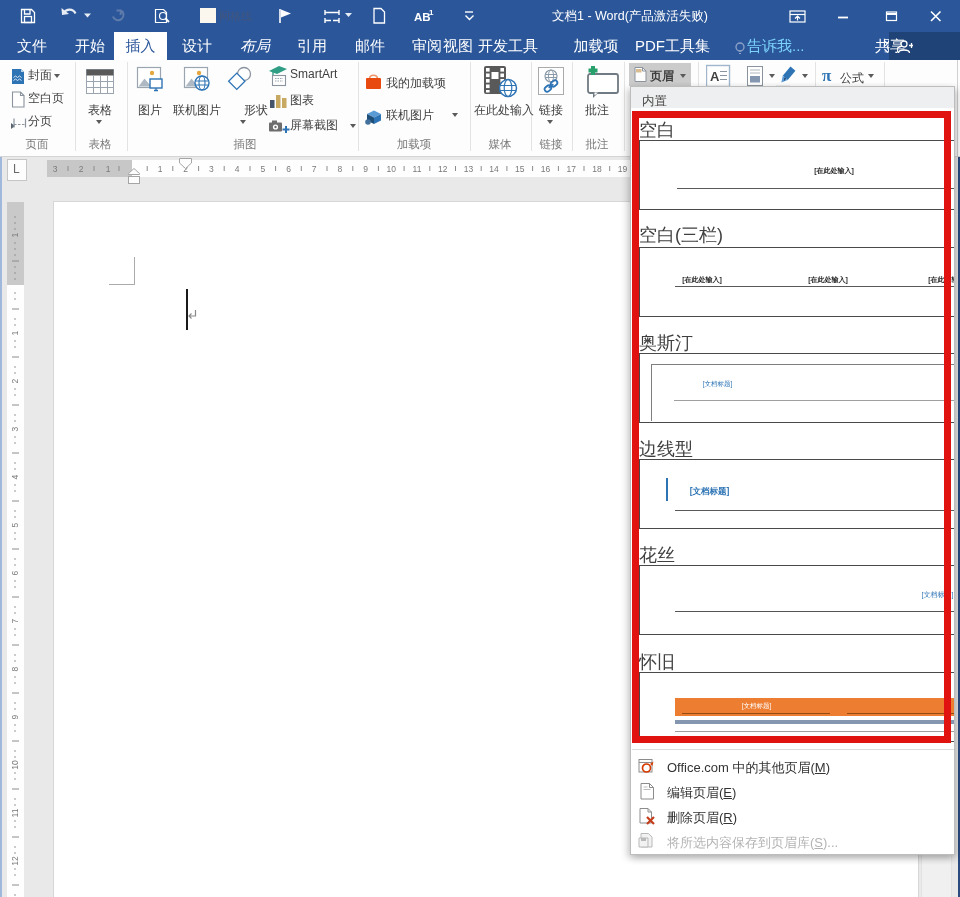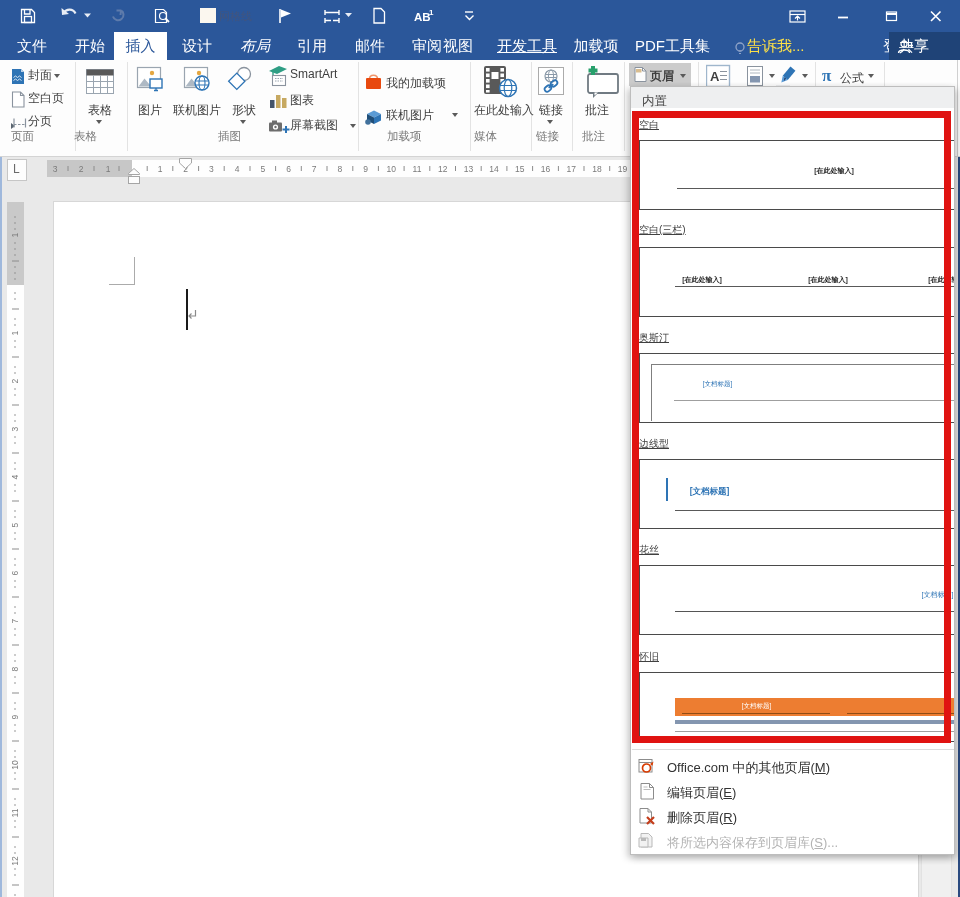--- a/index.html
+++ b/index.html
@@ -1,26 +1,26 @@
 <!DOCTYPE html>
 <html><head><meta charset="utf-8">
 <style>
 * { margin:0; padding:0; box-sizing:border-box; }
 html,body { width:960px; height:897px; overflow:hidden; }
 body { font-family:"Liberation Sans", sans-serif; position:relative; background:#e9e9e9; }
 .abs { position:absolute; }
 .rn { font:8.5px "Liberation Sans"; fill:#7a7a7a; text-anchor:middle; }
 .rt { stroke:#8c8c8c; stroke-width:1; }
 .tab { position:absolute; top:0; height:28px; line-height:28px; color:#fff; font-size:15px; text-align:center; white-space:nowrap; }
-.glabel { position:absolute; top:69px; font-size:11.5px; color:#7a7a7a; text-align:left; }
+.glabel { position:absolute; top:77px; font-size:11.5px; color:#7a7a7a; text-align:center; }
 .gsep { position:absolute; top:2px; width:1px; height:89px; background:#e3e3e3; }
 .btxt { font-size:12px; color:#3f3f3f; white-space:nowrap; }
 .caret { position:absolute; width:0; height:0; border-left:3.5px solid transparent; border-right:3.5px solid transparent; border-top:4px solid #5a5a5a; }
 .bigtxt { position:absolute; font-size:12px; color:#3f3f3f; text-align:center; white-space:nowrap; }
-.gallabel { position:absolute; left:8px; font-size:10px; color:#404040;text-decoration:underline; }
+.gallabel { position:absolute; left:8px; font-size:18px; color:#404040; }
 .prevbox { position:absolute; left:7.5px; width:390px; height:70px; background:#fff; border:1.2px solid #4a4a4a; }
 .mi { position:absolute; left:36px; font-size:13px; color:#333; white-space:nowrap; }
 </style></head>
 <body>
 
 <div class="abs" style="left:0;top:0;width:960px;height:32px;background:#2b579a;">
   <svg class="abs" style="left:0;top:0" width="500" height="32" viewBox="0 0 500 32">
 
     <g stroke="#fff" stroke-width="1.3" fill="none">
       <path d="M21.5 9.5 h10 l3 3 v10 h-13 z"></path>
@@ -56,20 +56,21 @@
     <g stroke="#fff" stroke-width="1.3" fill="none">
       <path d="M374 8.5 h7 l3.5 3.5 v11 h-10.5 z"></path>
     </g>
 
     <text x="414" y="21" font-size="11.5" font-weight="bold" fill="#fff">AB</text>
     <text x="429" y="15" font-size="8" font-weight="bold" fill="#fff">1</text>
 
     <path d="M465 12 h8" stroke="#fff" stroke-width="1.4"></path>
     <path d="M465.5 15.5 l4 4 4-4" stroke="#fff" stroke-width="1.4" fill="none"></path>
   </svg>
+  <div class="abs" style="left:480px;top:0;width:300px;height:32px;line-height:32px;text-align:center;color:#fff;font-size:12.5px;">文档1 - Word(产品激活失败)</div>
   <svg class="abs" style="left:780px;top:0" width="180" height="32" viewBox="0 0 180 32">
     <g stroke="#fff" stroke-width="1.2" fill="none">
       <rect x="10" y="11" width="15" height="11"></rect>
       <path d="M10 14.5 h15"></path>
       <path d="M17.5 20.5 v-4 M15 18.5 l2.5-2.5 2.5 2.5"></path>
       <path d="M58 17.5 h10" stroke-width="1.8"></path>
       <rect x="106.5" y="12" width="10" height="8.5"></rect>
       <path d="M106.5 14 h10" stroke-width="2"></path>
       <path d="M151 11.5 l9.5 9.5 M160.5 11.5 l-9.5 9.5" stroke-width="1.6"></path>
     </g>
@@ -80,36 +81,36 @@
   <div class="abs" style="left:114px;top:0;width:53px;height:28px;background:#fff;"></div>
   <div class="tab" style="left:7px;width:50px;">文件</div>
   <div class="tab" style="left:65px;width:50px;">开始</div>
   <div class="tab" style="left:114px;width:53px;color:#2b579a;">插入</div>
   <div class="tab" style="left:172px;width:50px;text-align:center;">设计</div>
   <div class="tab" style="left:230px;width:50px;font-style:italic;">布局</div>
   <div class="tab" style="left:287px;width:50px;">引用</div>
   <div class="tab" style="left:345px;width:50px;">邮件</div>
   <div class="tab" style="left:402px;width:50px;">审阅</div>
   <div class="tab" style="left:433px;width:50px;">视图</div>
-  <div class="tab" style="left:497px;width:56px;text-decoration:underline;">开发工具</div>
+  <div class="tab" style="left:478px;width:56px;">开发工具</div>
   <div class="tab" style="left:571px;width:50px;">加载项</div>
   <div class="tab" style="left:635px;width:72px;">PDF工具集</div>
   <svg class="abs" style="left:733px;top:8px" width="14" height="16">
       <circle cx="7" cy="7" r="4" fill="none" stroke="#8fa3c8" stroke-width="1.3"></circle>
       <path d="M5.5 11 h3 M6 13.5 h2" stroke="#8fa3c8" stroke-width="1.2"></path>
     </svg>
-  <div class="tab" style="left:747px;width:52px;color:#fde047;text-align:left;">告诉我...</div>
+  <div class="tab" style="left:747px;width:52px;color:#7dd3fc;text-align:left;">告诉我...</div>
   <div class="tab" style="left:878px;width:40px;">登录</div>
   <div class="abs" style="left:889px;top:0;width:71px;height:28px;background:#1f4377;"></div>
   <svg class="abs" style="left:897px;top:7px" width="16" height="18">
       <circle cx="7" cy="5" r="3" fill="none" stroke="#fff" stroke-width="1.3"></circle>
       <path d="M1.5 14 c0-4 11-4 11 0" fill="none" stroke="#fff" stroke-width="1.3"></path>
       <path d="M12 6.5 h5 M14.5 4 v5" stroke="#fff" stroke-width="1.3"></path>
     </svg>
-  <div class="tab" style="left:896px;width:36px;">共享</div>
+  <div class="tab" style="left:872px;width:36px;">共享</div>
 </div>
 
 <div class="abs" style="left:0;top:60px;width:960px;height:97px;background:#fdfdfd;border-bottom:1px solid #d4d4d4;">
   <div class="gsep" style="left:75px"></div>
   <div class="gsep" style="left:127px"></div>
   <div class="gsep" style="left:358px"></div>
   <div class="gsep" style="left:470px"></div>
   <div class="gsep" style="left:531px"></div>
   <div class="gsep" style="left:572px"></div>
   <div class="gsep" style="left:624px"></div>
@@ -158,21 +159,21 @@
     <path d="M49.5 20.5 l6-8 5 6 3-3.5 7 5.5 z" fill="#aeb9c4"></path>
     <circle cx="66" cy="17" r="7" fill="#fff" stroke="#2e74b5" stroke-width="1.4"></circle>
     <ellipse cx="66" cy="17" rx="3" ry="7" fill="none" stroke="#2e74b5" stroke-width="1.1"></ellipse>
     <path d="M59.3 15 h13.4 M59.3 19 h13.4" stroke="#2e74b5" stroke-width="1.1" fill="none"></path>
 
     <circle cx="108" cy="8" r="6.5" fill="#fff" stroke="#8a939e" stroke-width="1.3"></circle>
     <rect x="95" y="9.4" width="11.5" height="11.5" transform="rotate(45 100.7 15.2)" fill="#fff" stroke="#2e74b5" stroke-width="1.3"></rect>
   </svg>
   <div class="bigtxt" style="left:125px;top:42px;width:50px;">图片</div>
   <div class="bigtxt" style="left:172px;top:42px;width:50px;">联机图片</div>
-  <div class="bigtxt" style="left:220px;top:42px;width:48px;">形状</div>
+  <div class="bigtxt" style="left:220px;top:42px;width:48px;text-align:right;">形状</div>
   <div class="caret" style="left:240px;top:60px;"></div>
   <svg class="abs" style="left:268px;top:5px" width="24" height="74" viewBox="0 0 24 74">
 
     <path d="M1 6 l10-5 8 3 -10 5 z" fill="#2f9e84"></path>
     <path d="M5 7 l0 5" stroke="#2f9e84" stroke-width="1.4"></path>
     <rect x="4.5" y="10.5" width="13" height="10" fill="#fff" stroke="#8a939e" stroke-width="1.1"></rect>
     <path d="M7 13.5 h8 M7 16 h8" stroke="#9aa5b0" stroke-width="1" stroke-dasharray="1.5 1"></path>
 
     <rect x="2" y="35" width="4.5" height="8" fill="#44546a"></rect>
     <rect x="8" y="30" width="4.5" height="13" fill="#c7a961"></rect>

